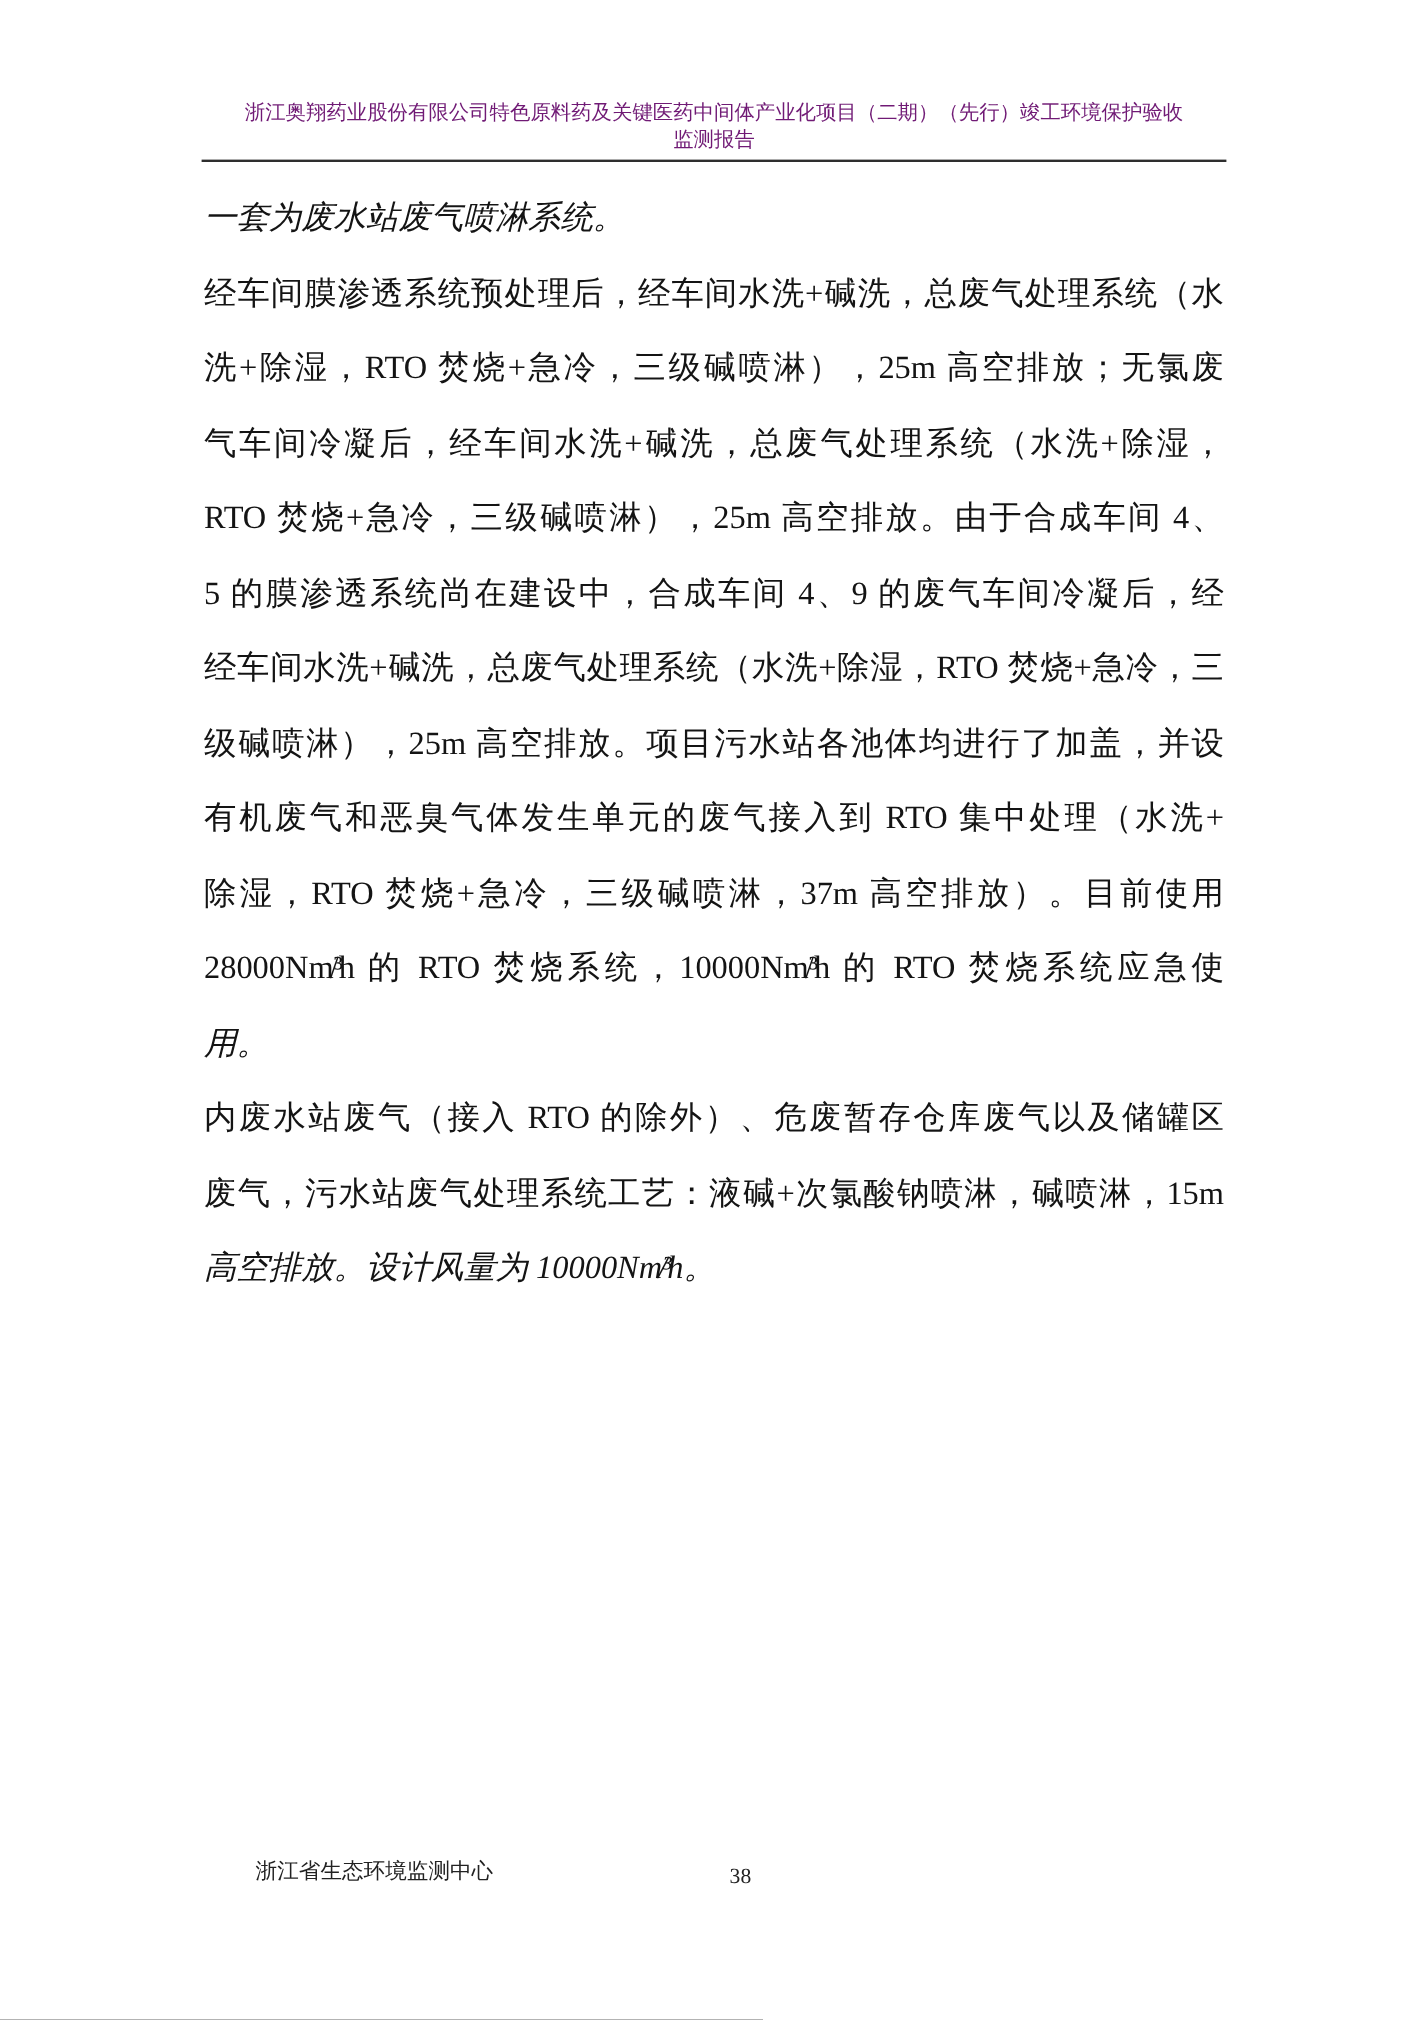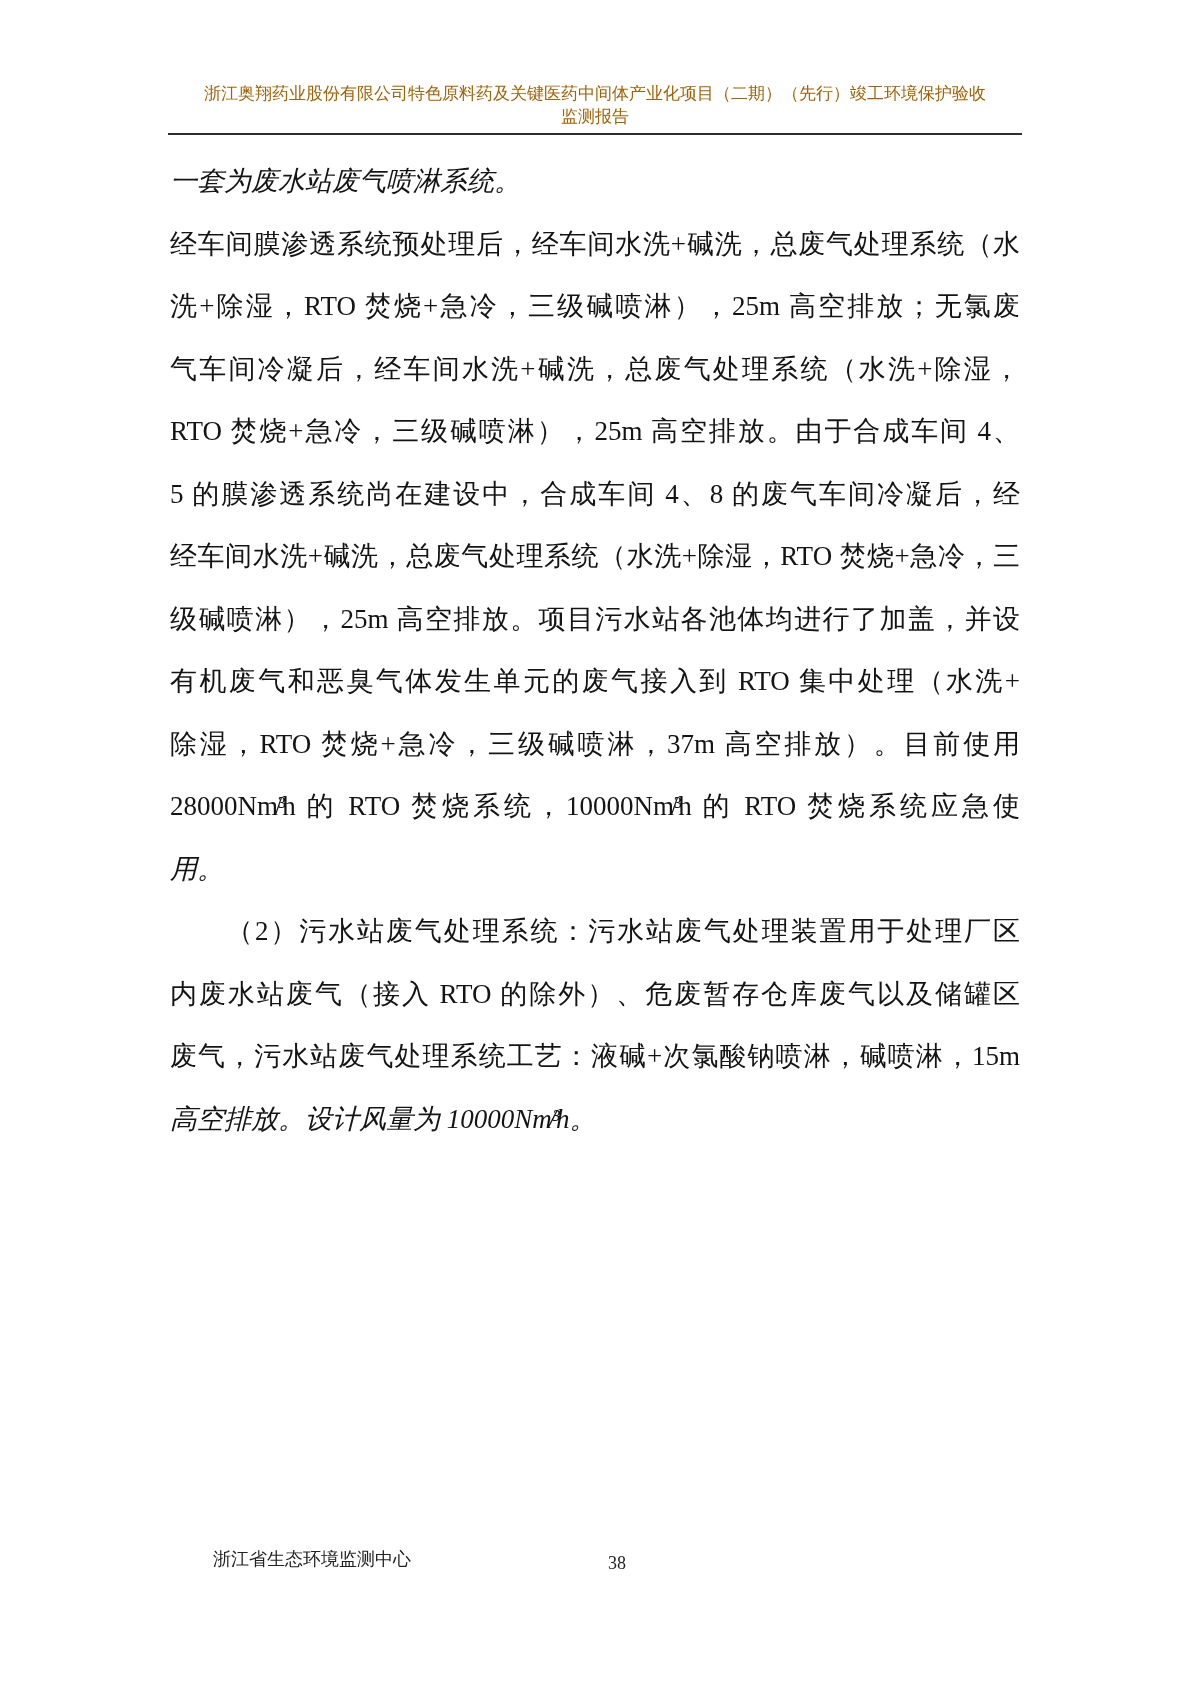--- a/index.html
+++ b/index.html
@@ -21,21 +21,21 @@
 
   
   .doc-header {
     position: absolute;
     top: 82px;
     left: 168px;
     width: 854px;
     text-align: center;
     font-size: 17px;
     line-height: 23px;
-    color: #a16207;
+    color: #701a75;
     padding-bottom: 5px;
     border-bottom: 2px solid #2e2e2e;
   }
 
   
   .doc-body {
     position: absolute;
     top: 150px;
     left: 170px;
     width: 850px;
@@ -84,36 +84,35 @@
 
 
       <div class="line">经车间膜渗透系统预处理后，经车间水洗+碱洗，总废气处理系统（水</div>
 
       <div class="line">洗+除湿，RTO 焚烧+急冷，三级碱喷淋），25m 高空排放；无氯废</div>
 
       <div class="line">气车间冷凝后，经车间水洗+碱洗，总废气处理系统（水洗+除湿，</div>
 
       <div class="line">RTO 焚烧+急冷，三级碱喷淋），25m 高空排放。由于合成车间 4、</div>
 
-      <div class="line">5 的膜渗透系统尚在建设中，合成车间 4、8 的废气车间冷凝后，经</div>
+      <div class="line">5 的膜渗透系统尚在建设中，合成车间 4、9 的废气车间冷凝后，经</div>
 
       <div class="line">经车间水洗+碱洗，总废气处理系统（水洗+除湿，RTO 焚烧+急冷，三</div>
 
       <div class="line">级碱喷淋），25m 高空排放。项目污水站各池体均进行了加盖，并设</div>
 
 
       <div class="line">有机废气和恶臭气体发生单元的废气接入到 RTO 集中处理（水洗+</div>
 
       <div class="line">除湿，RTO 焚烧+急冷，三级碱喷淋，37m 高空排放）。目前使用</div>
 
       <div class="line">28000Nm<span class="cube3">³</span>/h 的 RTO 焚烧系统，10000Nm<span class="cube3">³</span>/h 的 RTO 焚烧系统应急使</div>
 
       <div class="line no-justify">用。</div>
 
-      <div class="line indent">（2）污水站废气处理系统：污水站废气处理装置用于处理厂区</div>
 
       <div class="line">内废水站废气（接入 RTO 的除外）、危废暂存仓库废气以及储罐区</div>
 
       <div class="line">废气，污水站废气处理系统工艺：液碱+次氯酸钠喷淋，碱喷淋，15m</div>
 
       <div class="line no-justify">高空排放。设计风量为 10000Nm<span class="cube3">³</span>/h。</div>
     </div>
 
   <div class="doc-footer">
     <span class="footer-org">浙江省生态环境监测中心</span>

